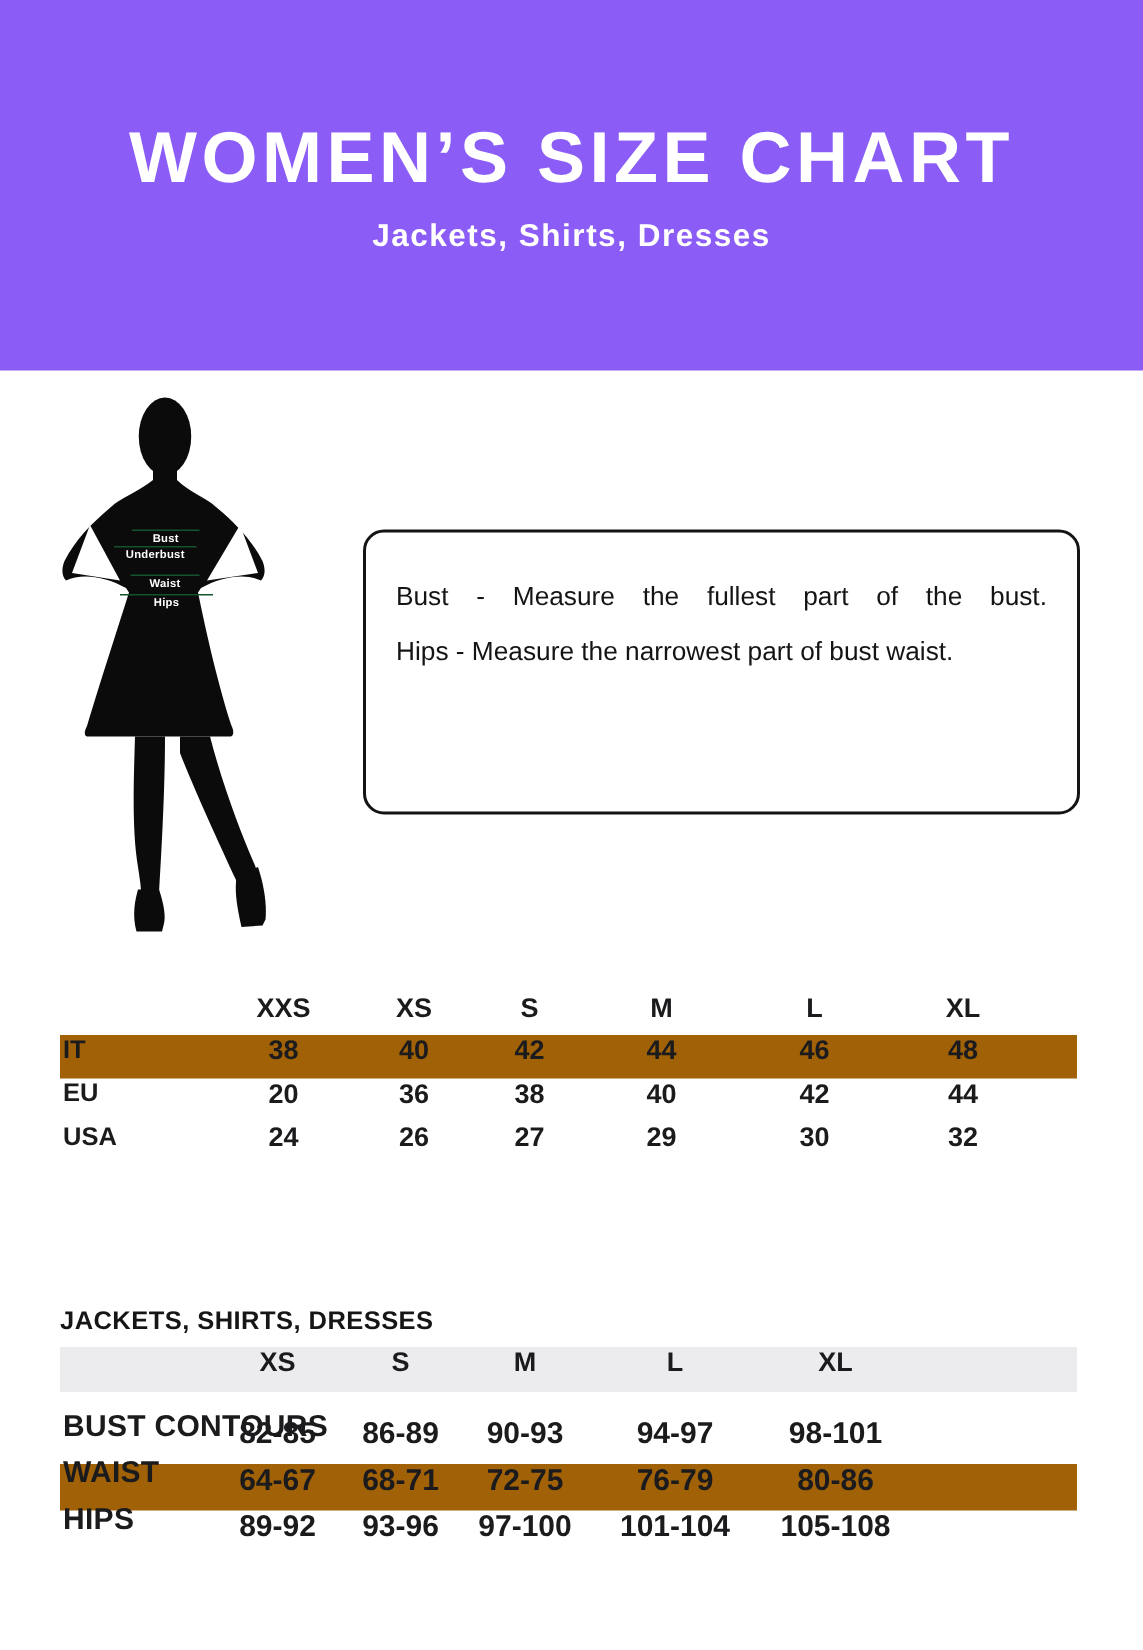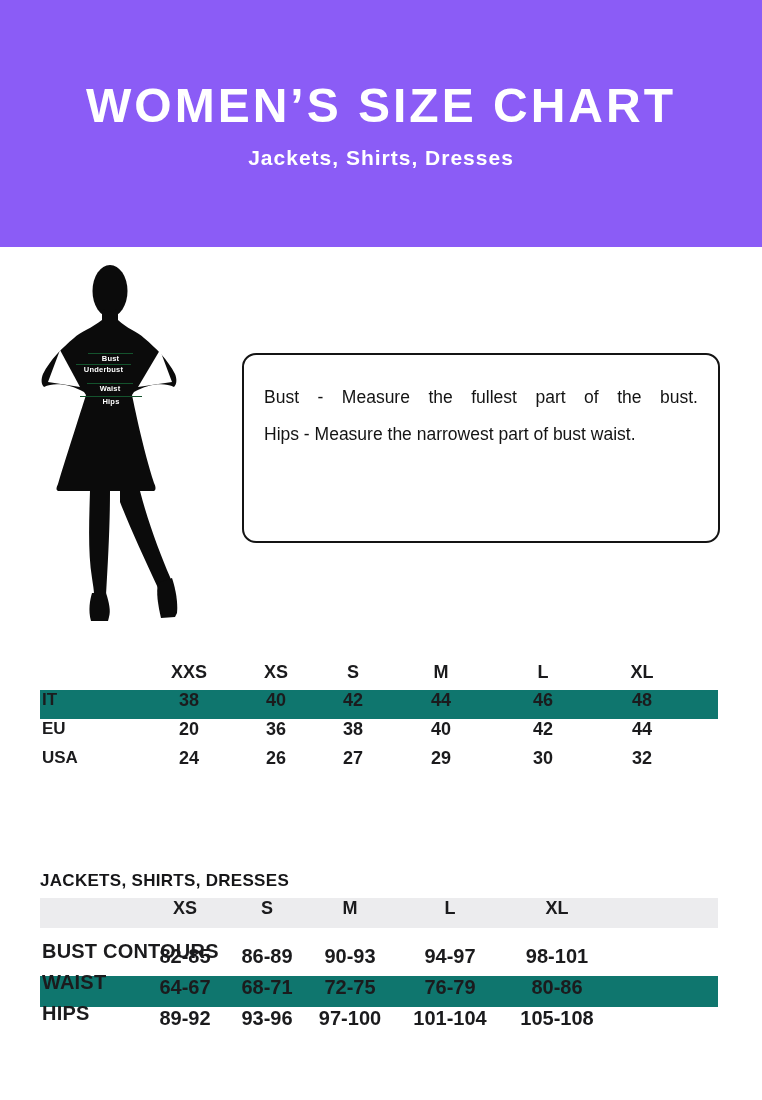--- a/index.html
+++ b/index.html
@@ -39,21 +39,21 @@
   .lblcell { text-align:left; padding-left:2px; font-weight:bold; }
 
   
   .t1 { top:662px; }
   .t1 .tbl-title { margin-bottom:8px; }
   .t1-head { height:26px; margin-bottom:2px; }
   .t1-row  { height:29px; }
   .t1 .c0 { width:105px; font-size:17px; }
   .t1 .c1 { width:88px; } .t1 .c2 { width:86px; } .t1 .c3 { width:68px; }
   .t1 .c4 { width:108px; } .t1 .c5 { width:96px; } .t1 .c6 { width:102px; }
-  .stripe { background:#0f766e; }
+  .stripe { background:#a16207; }
 
   
   .t2 { top:871px; }
   .t2 .tbl-title { margin-bottom:7px; }
   .t2-head { height:30px; background:#ECECEE; }
   .t2-row  { height:31px; }
   .t2 .c0 { width:105px; font-size:13.5px; letter-spacing:0.2px; white-space:nowrap; position:relative; top:-5px; }
   .t2-head .c0 { top:0; }
   .t2 .c1 { width:80px; } .t2 .c2 { width:84px; } .t2 .c3 { width:82px; }
   .t2 .c4 { width:118px; } .t2 .c5 { width:96px; }

